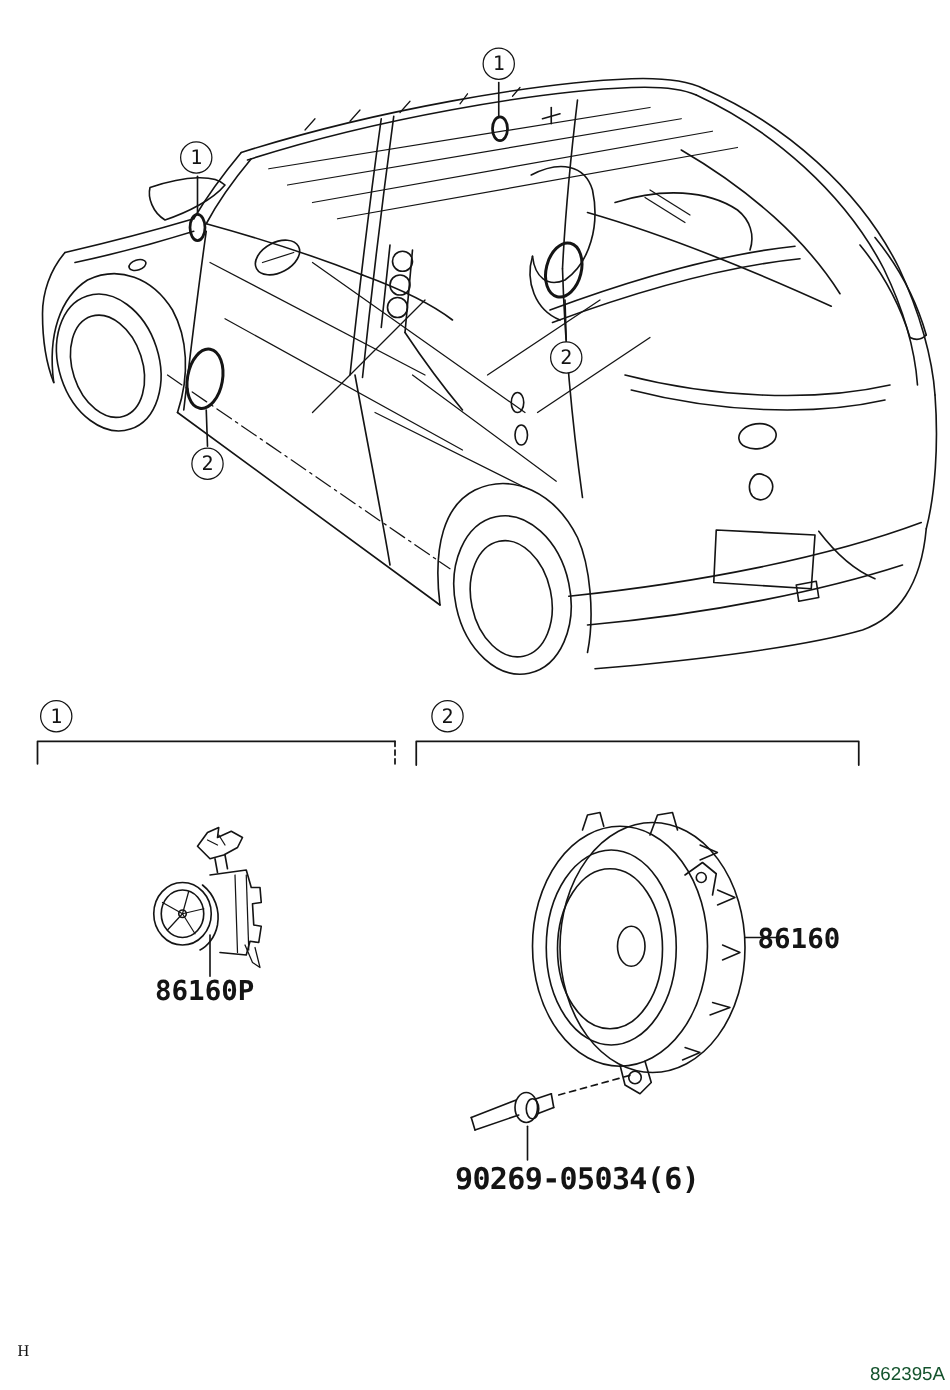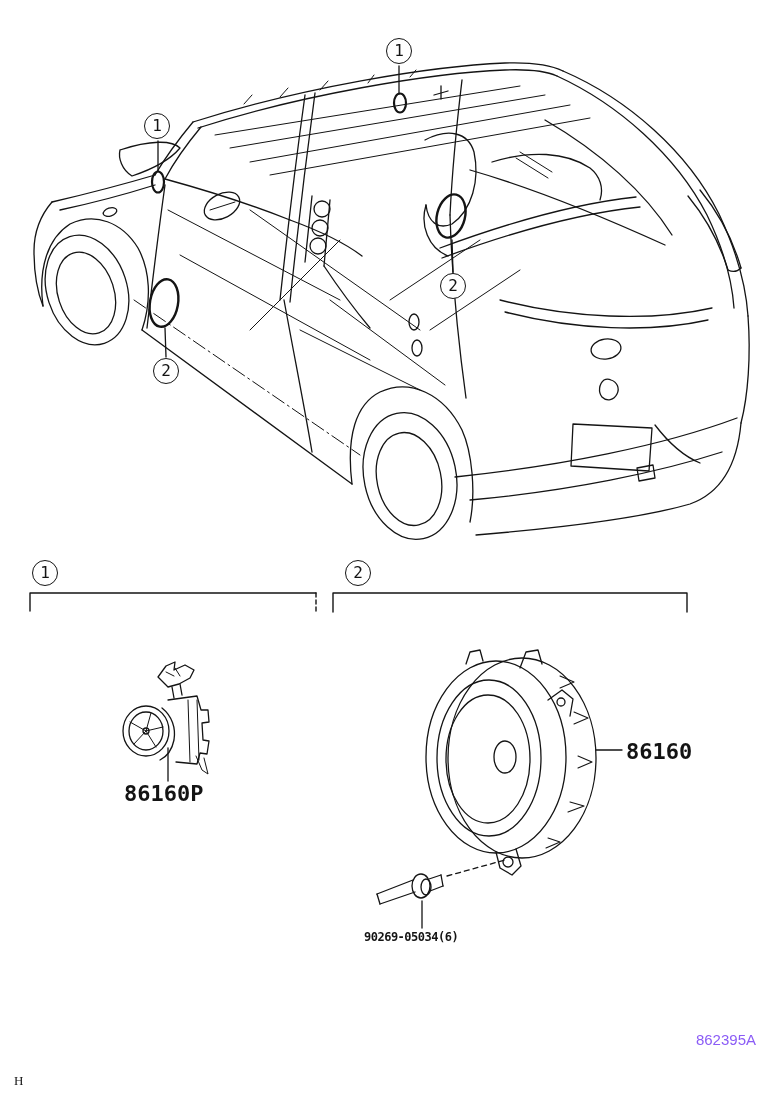--- a/index.html
+++ b/index.html
@@ -24,30 +24,30 @@
     font:400 16px/1 "DejaVu Sans Mono", monospace;
     color:#141414;
     box-sizing:border-box;
   }
   .part-label{
     position:absolute;
     font:700 22px/1 "DejaVu Sans Mono", monospace;
     color:#141414;
     white-space:nowrap;
   }
-  .part-label.small{font-size:12px;letter-spacing:-0.5px;}
+  .part-label.small{font-size:24px;letter-spacing:-0.5px;}
   .corner-mark{
     position:absolute;left:14px;top:1074px;
     font:400 13px/1 "Liberation Serif", serif;
     color:#141414;
   }
   .fig-code{
-    position:absolute;right:4px;top:1032px;
+    position:absolute;right:4px;top:1092px;
     font:400 15px/1 "Liberation Sans", sans-serif;
-    color:#8b5cf6;
+    color:#14532d;
   }
 </style>
 </head>
 <body>
 
 <div class="page">
 
   <svg class="diagram" viewBox="0 0 760 1112" fill="none" stroke="#141414" stroke-width="1.3" stroke-linecap="round" stroke-linejoin="round">
 
     <g>
@@ -234,19 +234,19 @@
   </div>
 
   <div class="callout" style="left:32px;top:560px;">
     <span>1</span>
   </div>
   <div class="callout" style="left:345px;top:560px;">
     <span>2</span>
   </div>
 
   <div class="part-label" style="left:124px;top:783px;text-align:center;">86160P</div>
-  <div class="part-label" style="left:626px;top:741px;">86160</div>
+  <div class="part-label" style="left:606px;top:741px;">86160</div>
   <div class="part-label small" style="left:364px;top:931px;">90269-05034(6)</div>
 
   <div class="corner-mark">H</div>
   <div class="fig-code">862395A</div>
 
 </div>
 
 </body></html>

